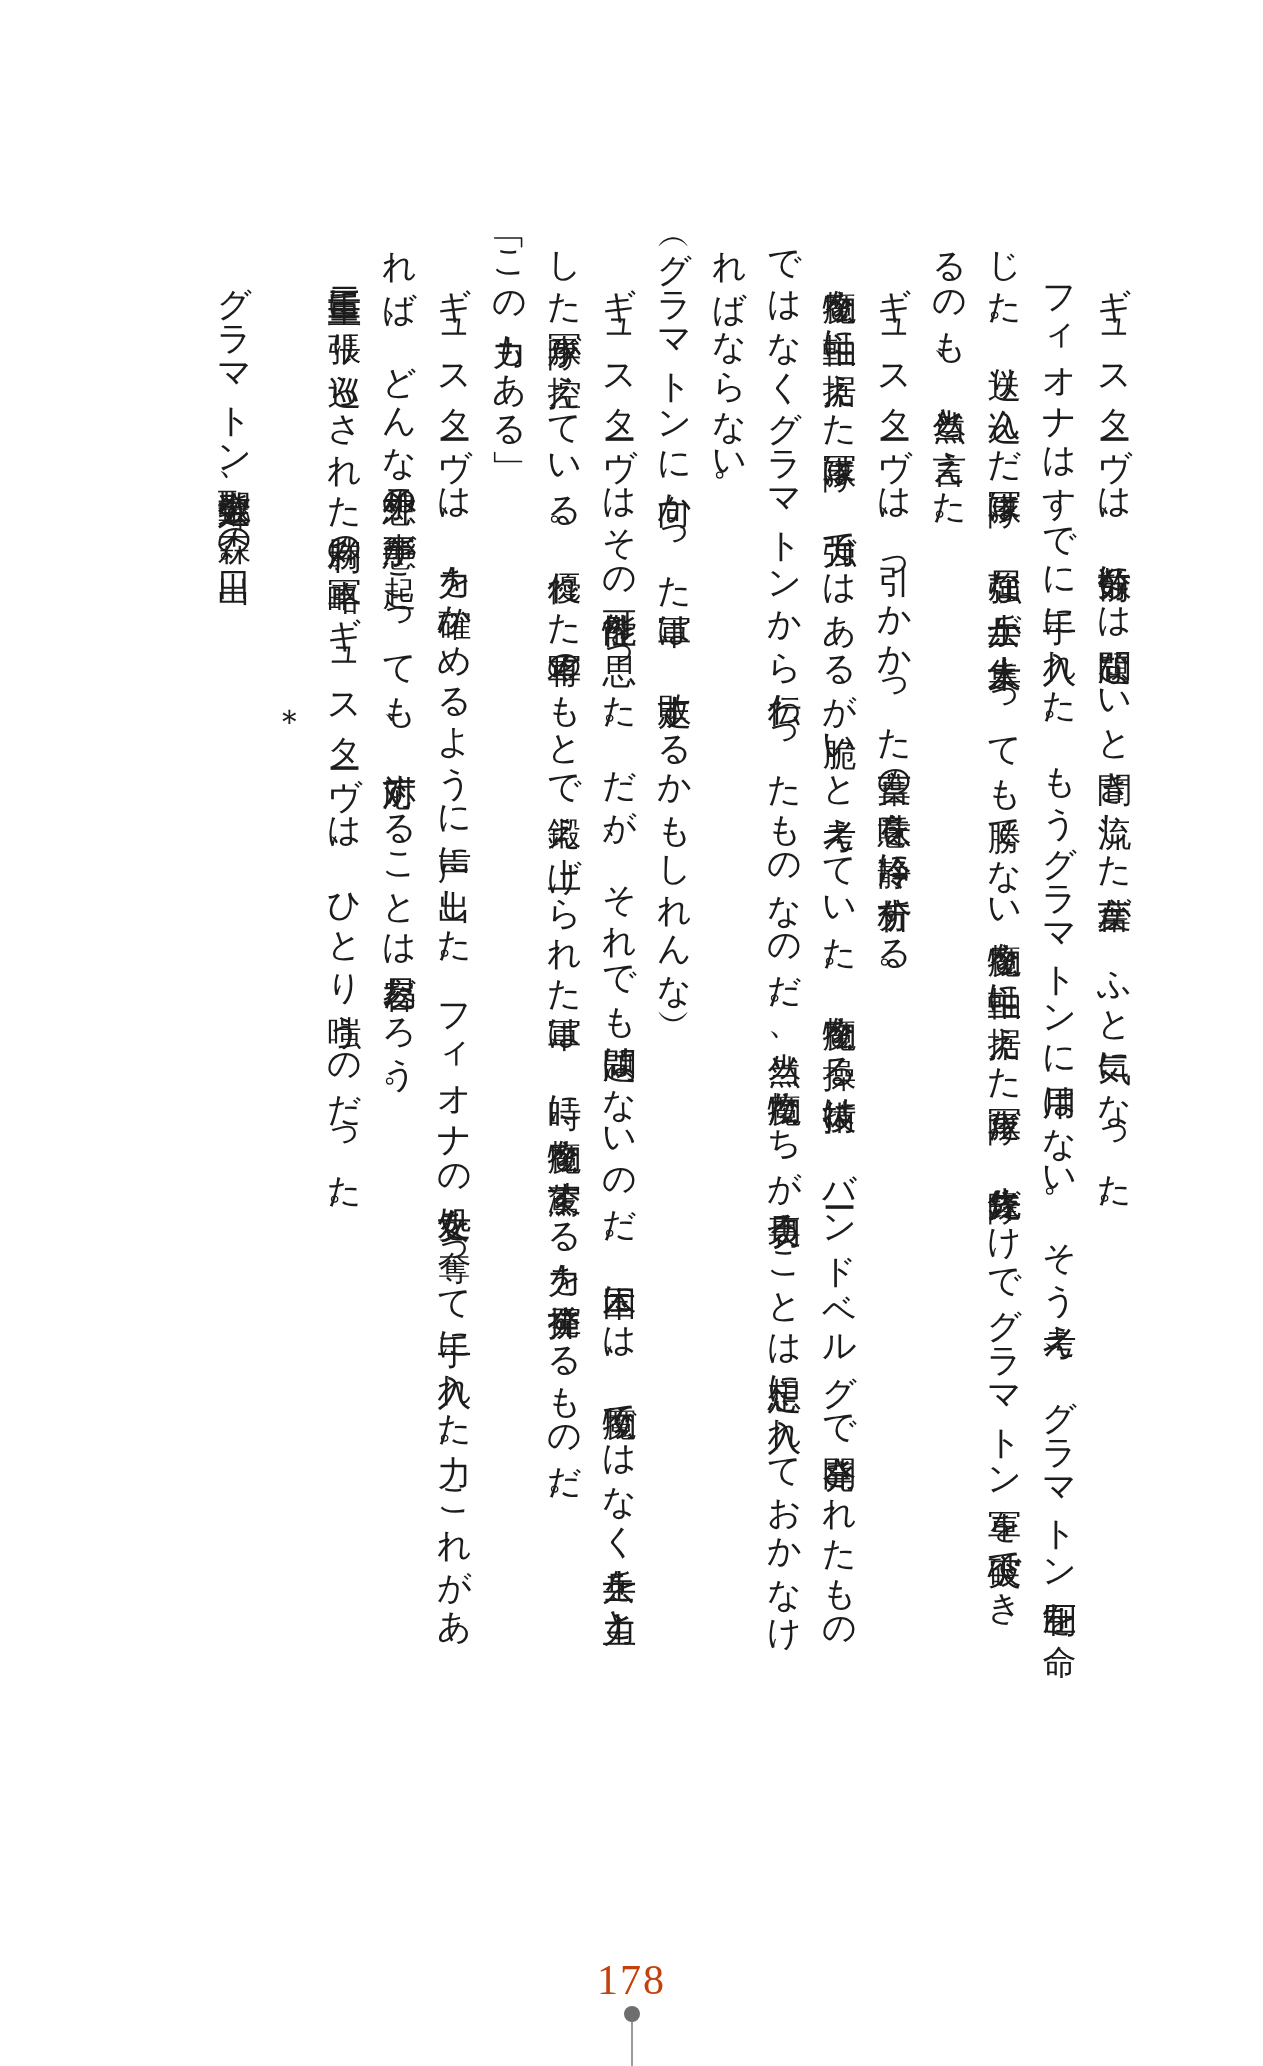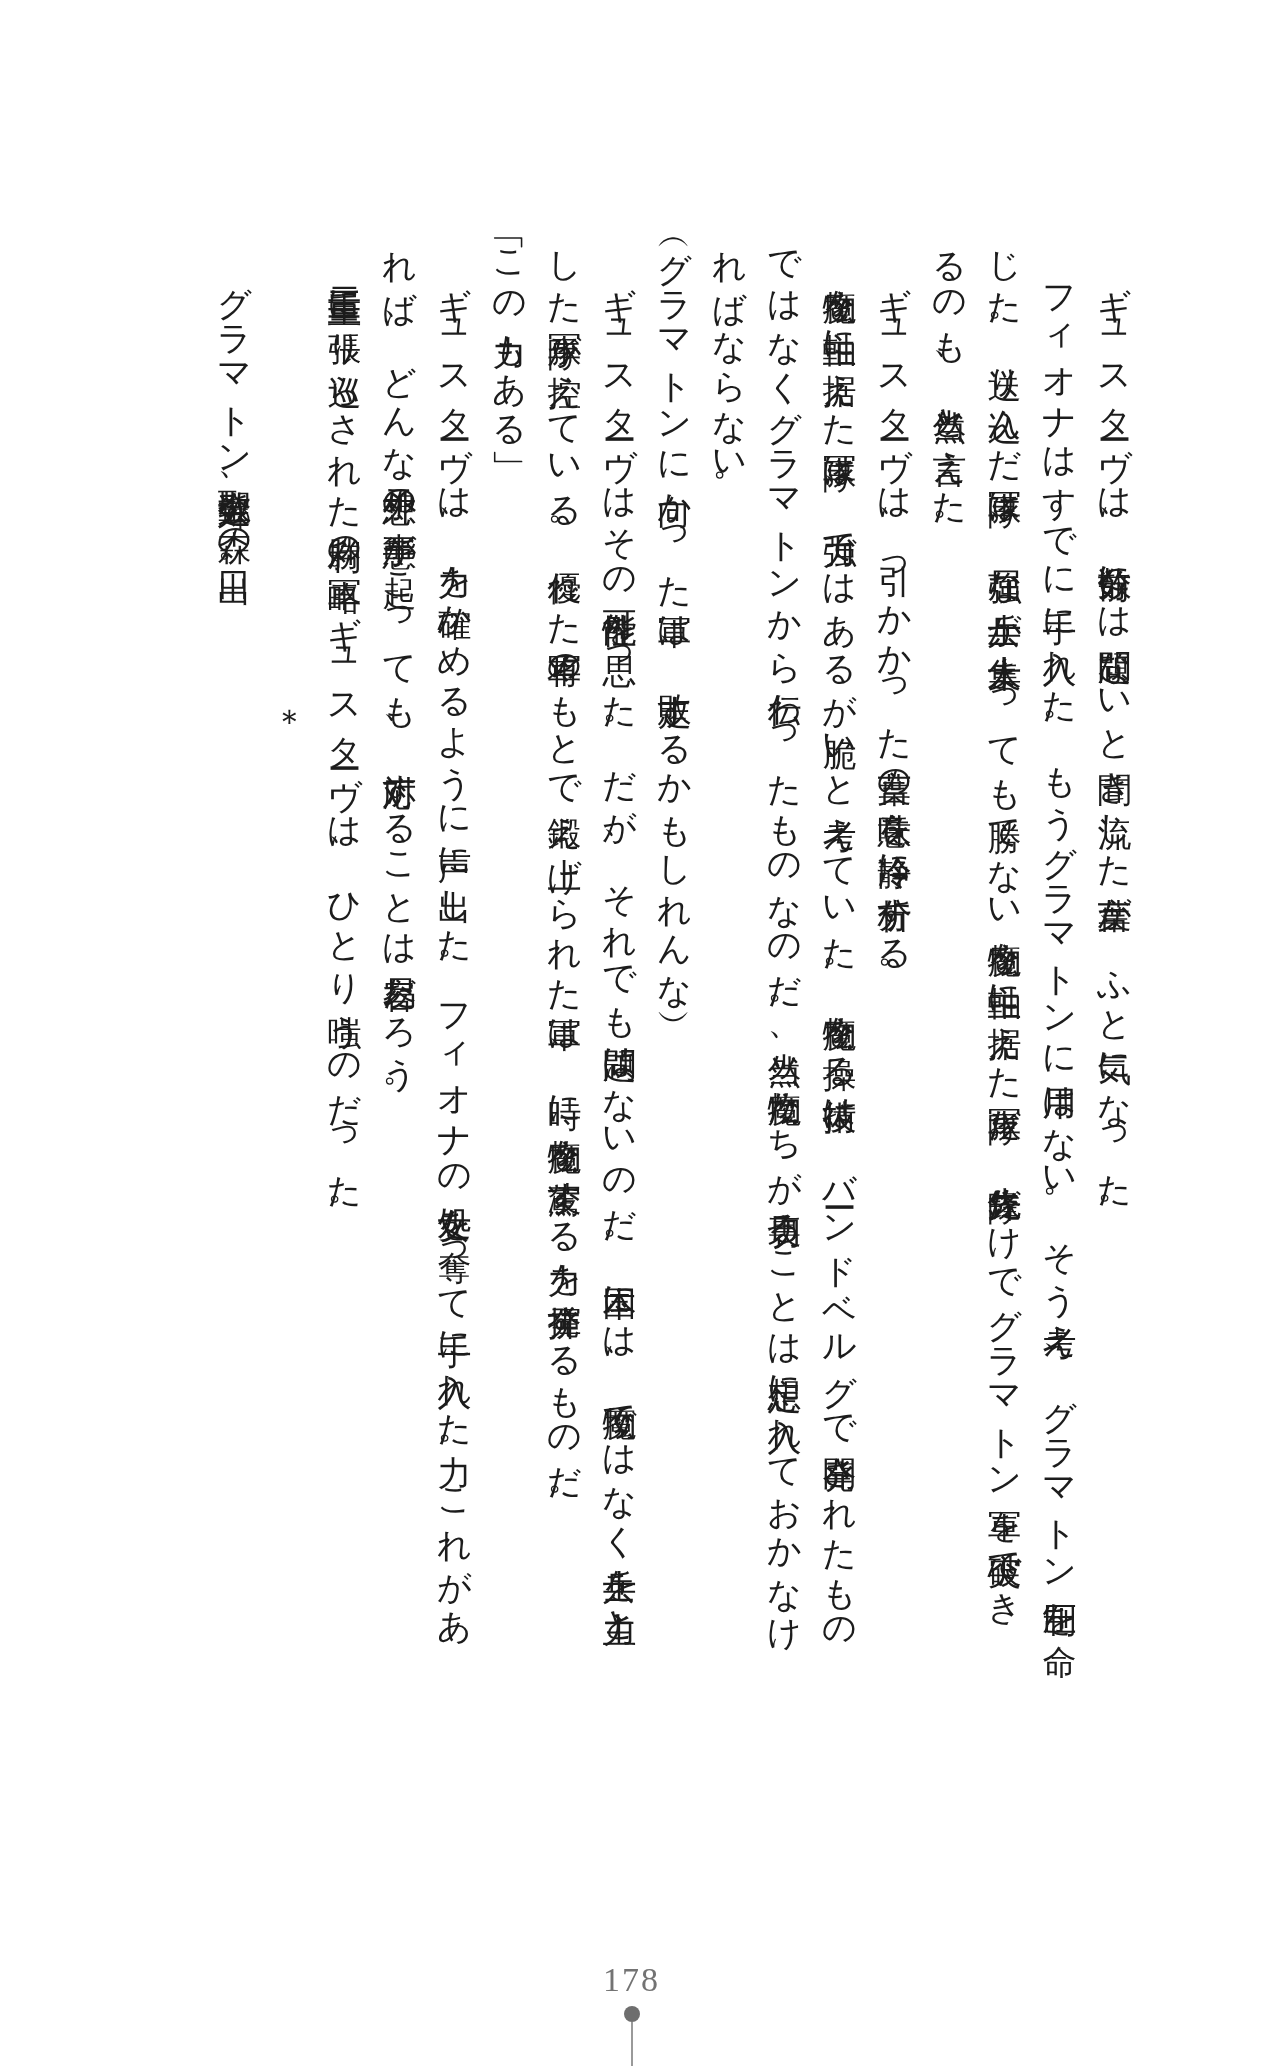--- a/index.html
+++ b/index.html
@@ -41,24 +41,24 @@
   .footer {
     position: absolute;
     left: 0;
     top: 1960px;
     width: 100%;
     display: flex;
     flex-direction: column;
     align-items: center;
   }
   .page-number {
-    font-size: 34px;
+    font-size: 42px;
     line-height: 40px;
     letter-spacing: 2px;
-    color: #737373;
+    color: #c2410c;
   }
   .footer-dot {
     width: 16px;
     height: 16px;
     border-radius: 50%;
     background: #6e6e6e;
     margin-top: 6px;
   }
   .footer-line {
     width: 2px;

